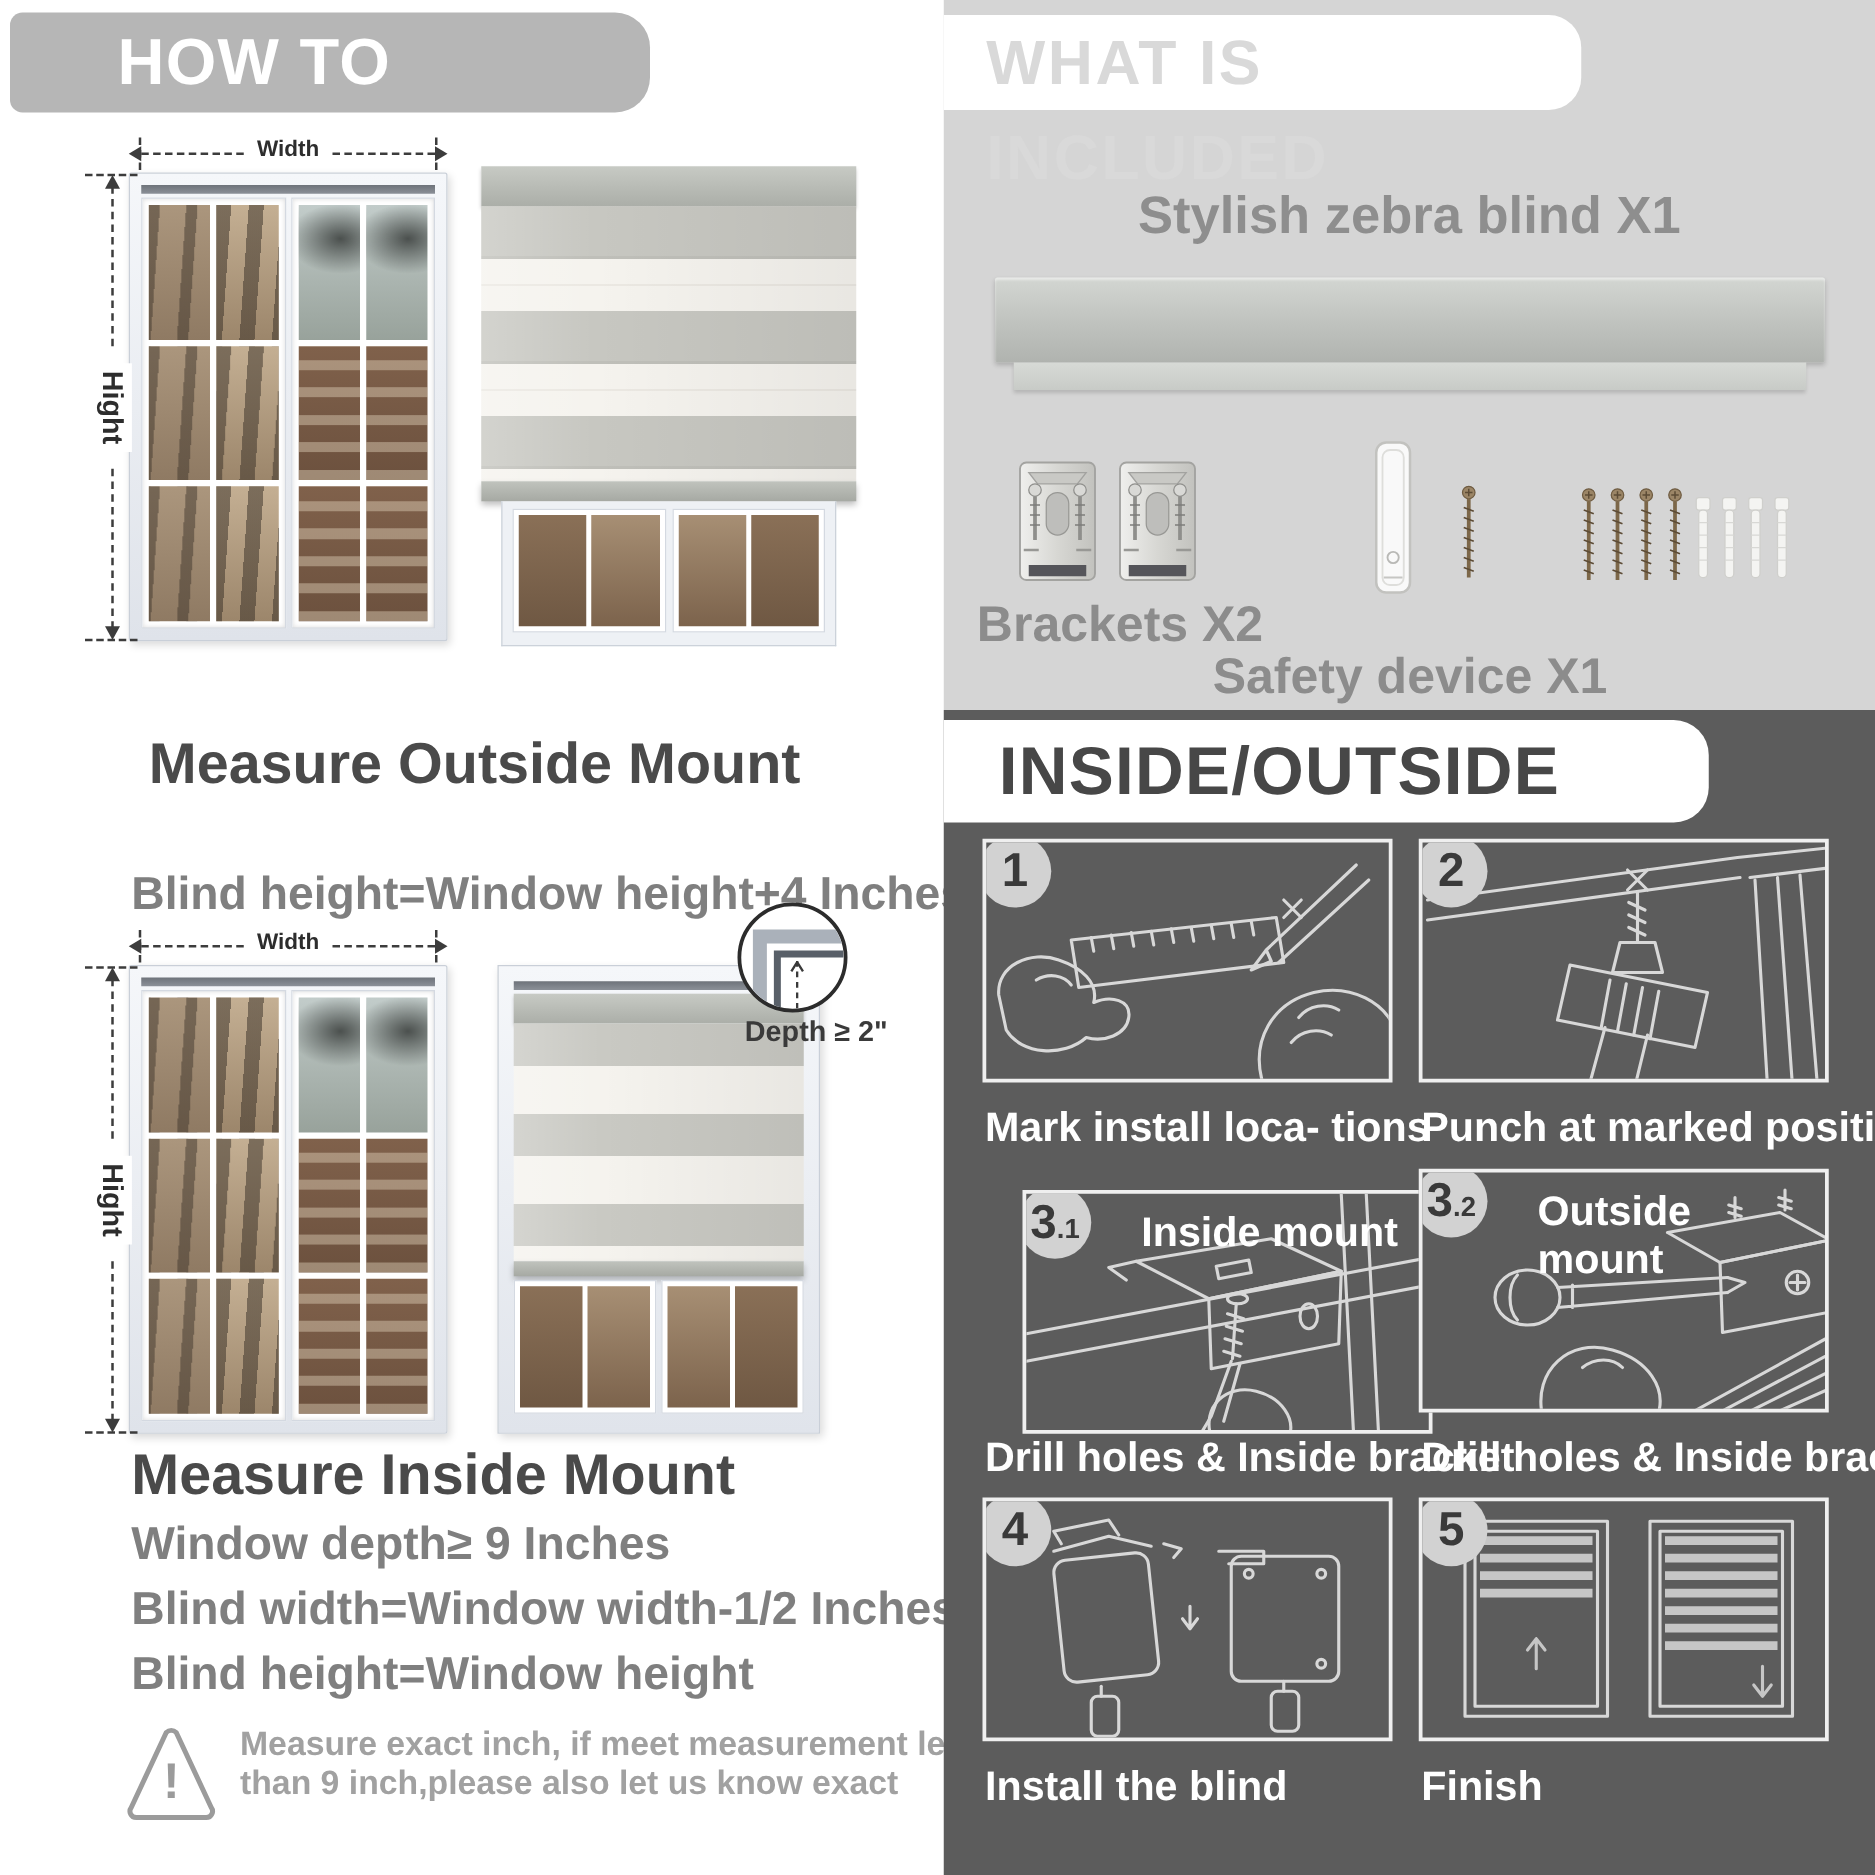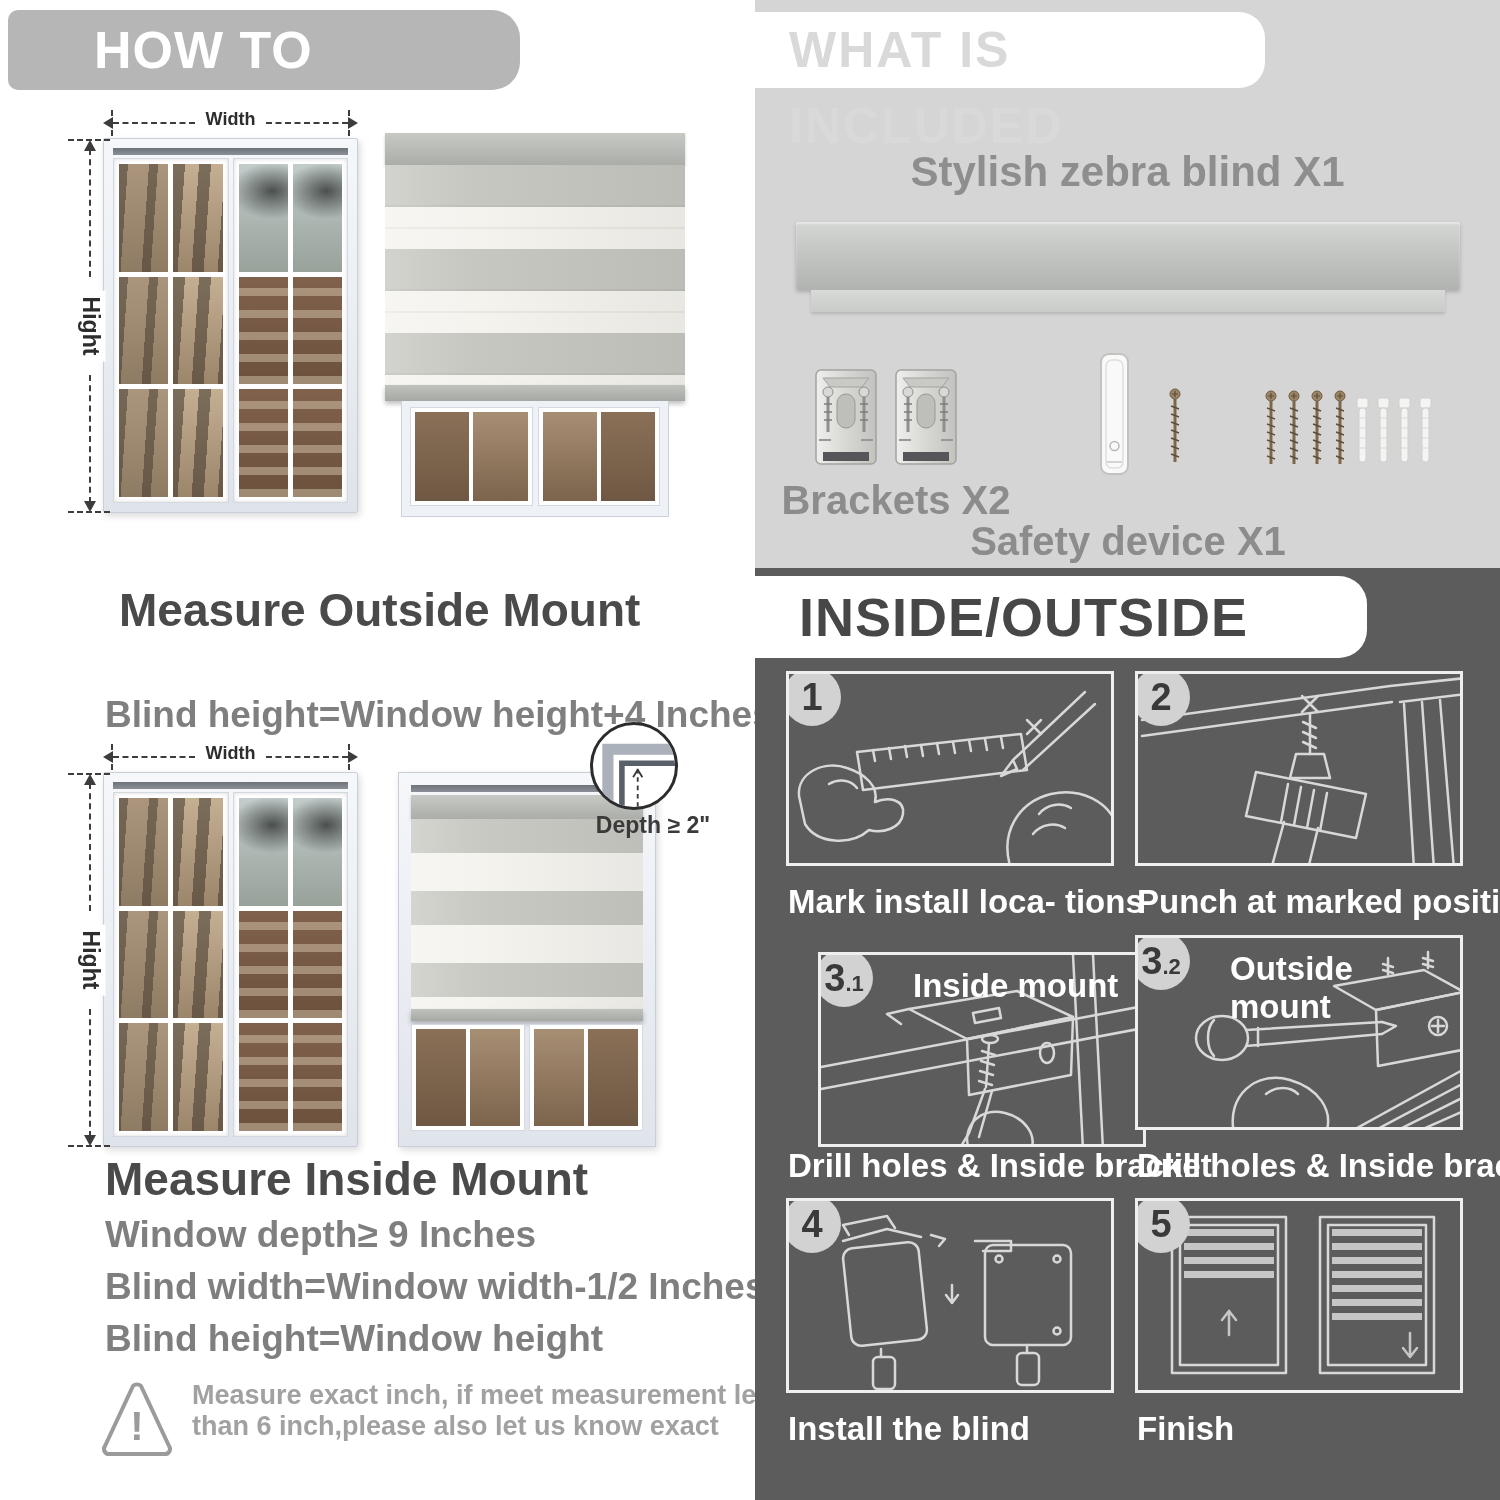--- a/index.html
+++ b/index.html
@@ -263,21 +263,21 @@
   <div class="abs sec-line" style="left:105px;top:1266px;">Blind width=Window width-1/2 Inches</div>
   <div class="abs sec-line" style="left:105px;top:1318px;">Blind height=Window height</div>
 
   <div class="abs" style="left:100px;top:1378px;width:74px;height:82px;">
     <svg viewBox="0 0 74 82" width="74" height="82">
       <path d="M33 8 a6 6 0 0 1 8 0 l28 60 a5 5 0 0 1 -4 8 h-56 a5 5 0 0 1 -4 -8 z" fill="none" stroke="#9b9b9b" stroke-width="4" stroke-linejoin="round"></path>
     </svg>
     <div class="warn-mark">!</div>
   </div>
   <div class="abs note-text" style="left:192px;top:1380px;">Measure exact inch, if meet measurement less</div>
-  <div class="abs note-text" style="left:192px;top:1411px;">than 6 inch,please also let us know exact</div>
+  <div class="abs note-text" style="left:192px;top:1411px;">than 9 inch,please also let us know exact</div>
 
   <div class="abs right-top">
     <div class="inc-pill">WHAT IS INCLUDED</div>
     <div class="inc-title">Stylish zebra blind X1</div>
     <div class="headrail"></div>
     <div class="headrail-fabric"></div>
 
     <div class="abs" style="left:58px;top:366px;">
       <svg width="66" height="106" viewBox="0 0 66 106">
         <defs>

